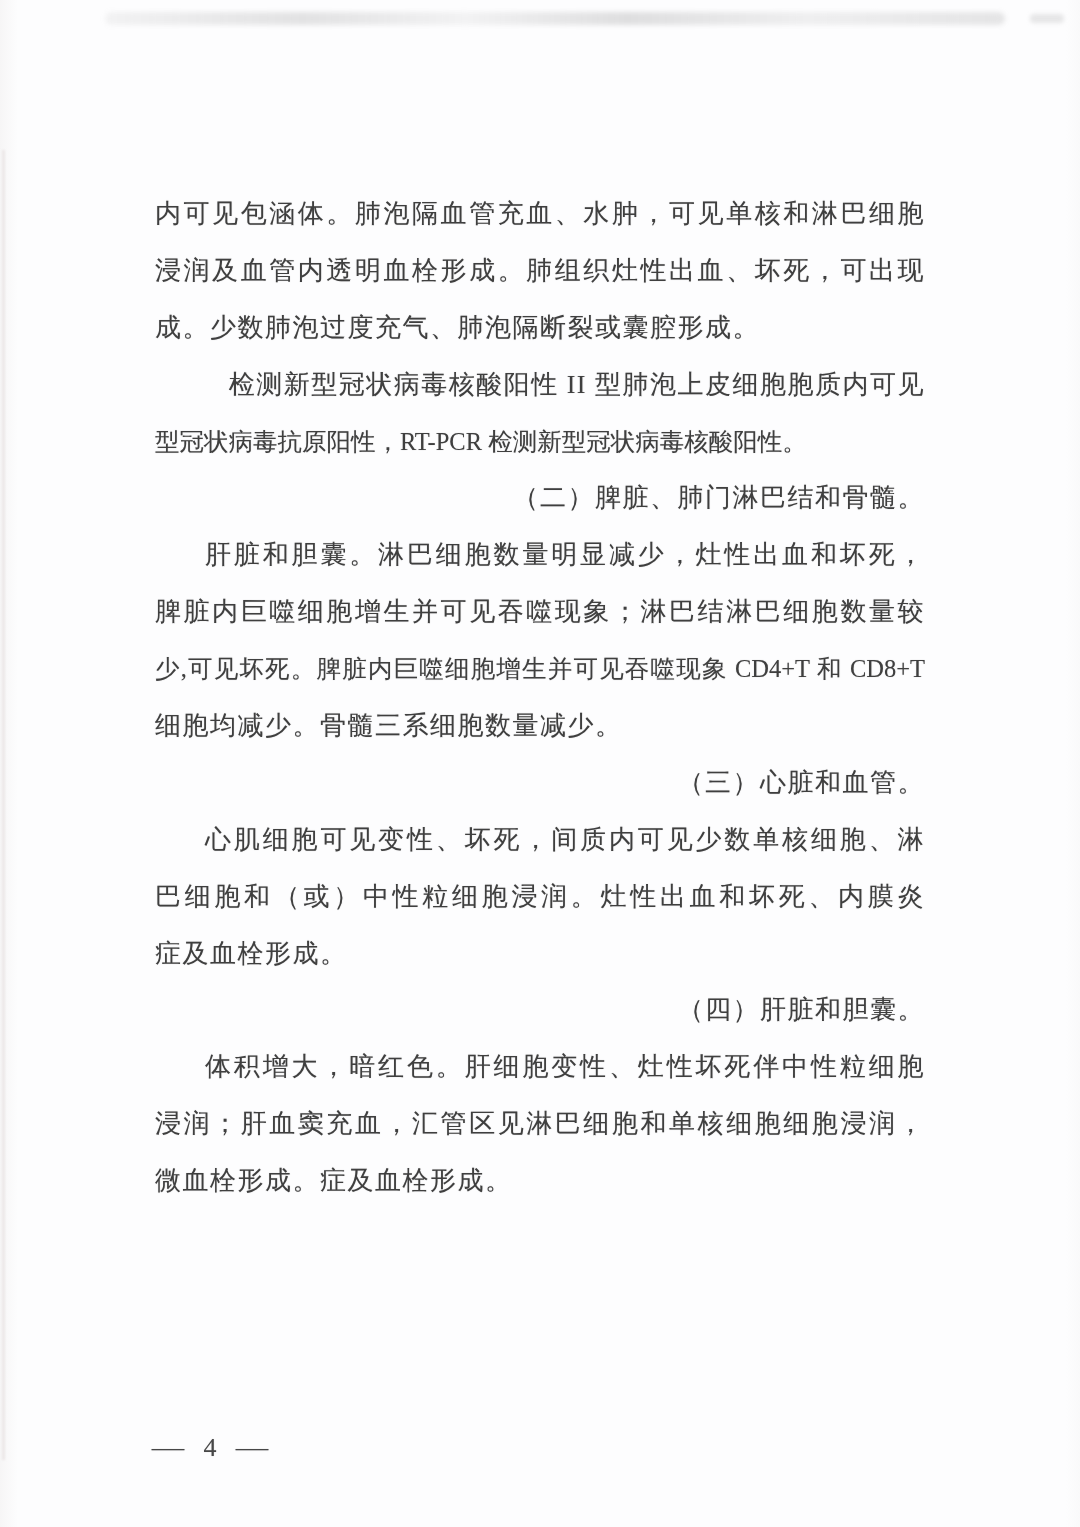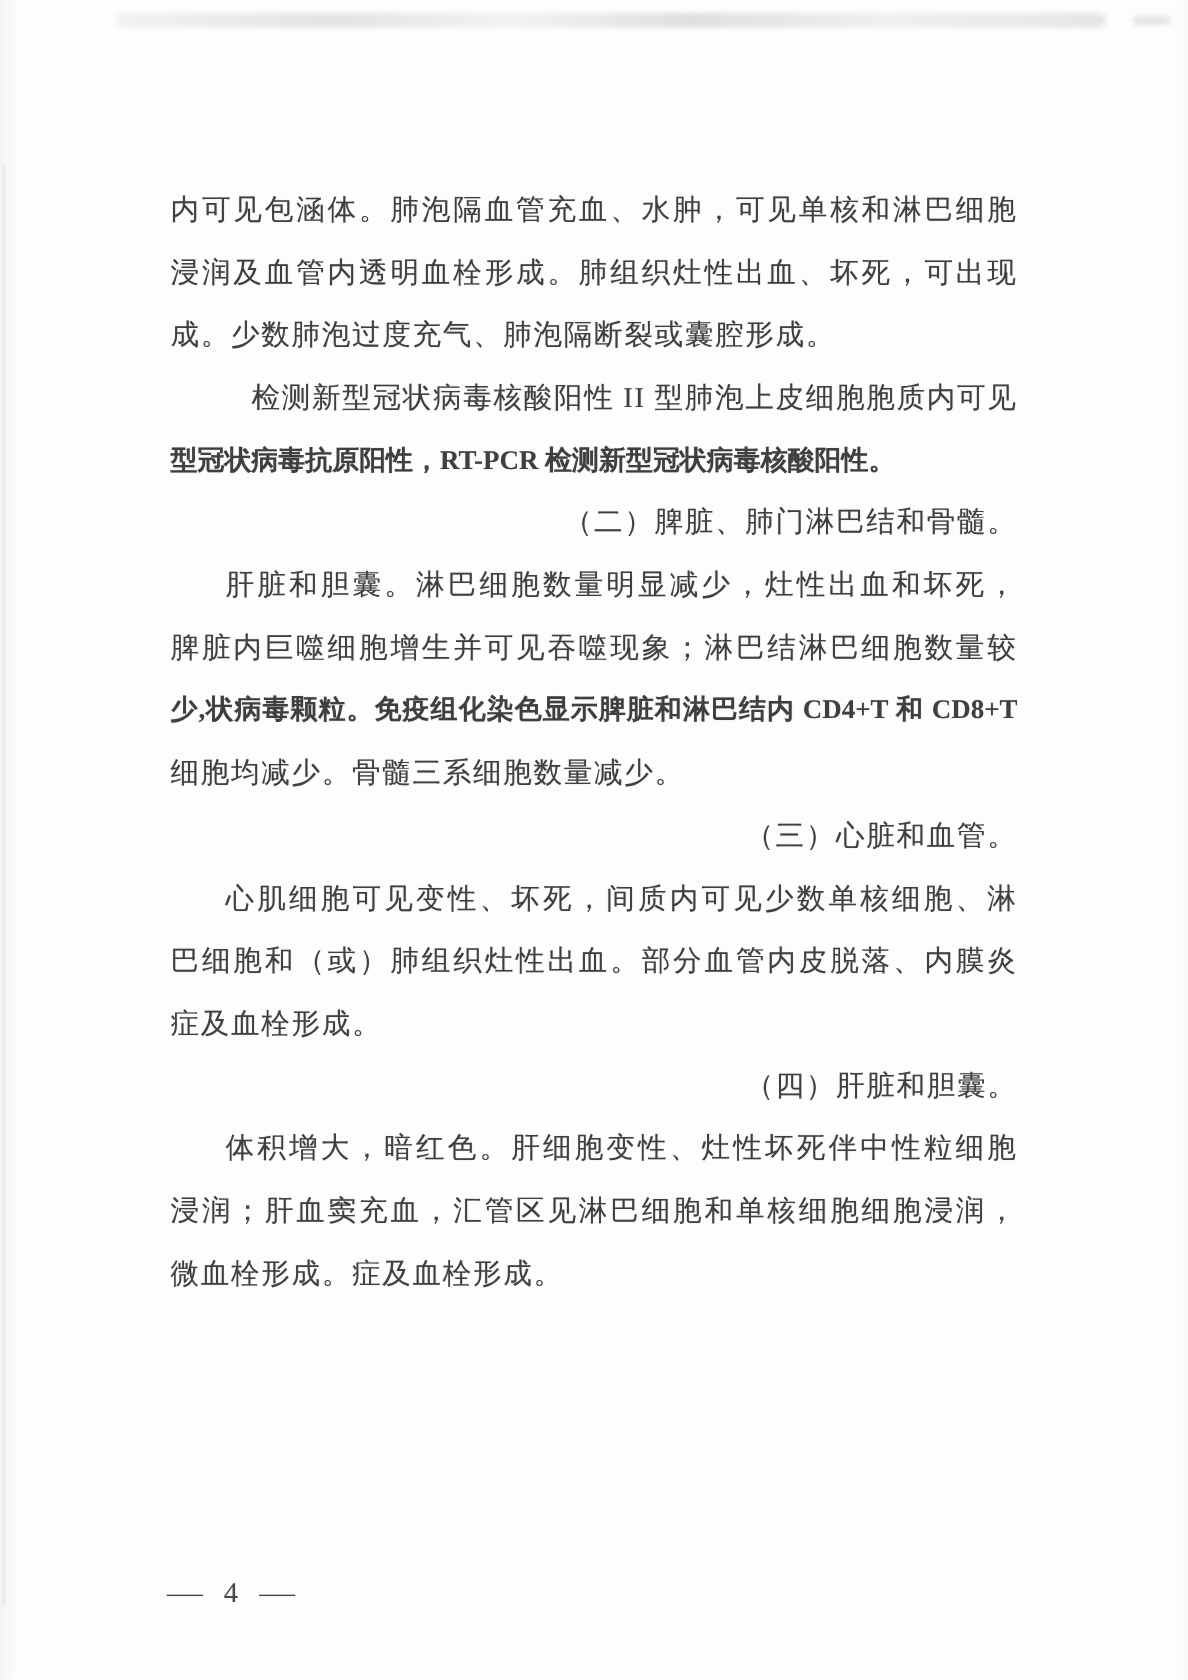--- a/index.html
+++ b/index.html
@@ -55,21 +55,21 @@
     left: 2px;
     top: 150px;
     width: 3px;
     height: 1310px;
     background: rgba(214,202,202,0.35);
     filter: blur(1px);
   }
   .text-block {
     position: absolute;
     left: 155px;
-    top: 163px;
+    top: 186px;
     width: 770px;
   }
   .line {
     height: 56.9px;
     line-height: 56.9px;
     font-size: 26px;
     letter-spacing: 1.5px;
     color: var(--ink, #3f3f3f);
     text-shadow: 0 0 1px rgba(70,70,70,0.35);
     white-space: nowrap;
@@ -81,21 +81,20 @@
     text-align-last: justify;
     overflow: hidden;
   }
   .line.indent {
     text-indent: 50px;
     text-align: right;
   }
   .line.tight {
     letter-spacing: 0;
     font-size: 24.5px;
-    font-weight: bold;
   }
   .footer {
     position: absolute;
     left: 155px;
     top: 1420px;
     height: 56px;
     line-height: 56px;
     font-size: 26px;
     color: #474747;
     text-shadow: 0 0 1px rgba(70,70,70,0.3);
@@ -119,25 +118,25 @@
 
 <div class="text-block">
     <div class="line justify">内可见包涵体。肺泡隔血管充血、水肿，可见单核和淋巴细胞</div>
     <div class="line justify">浸润及血管内透明血栓形成。肺组织灶性出血、坏死，可出现</div>
     <div class="line">成。少数肺泡过度充气、肺泡隔断裂或囊腔形成。</div>
     <div class="line justify indent">检测新型冠状病毒核酸阳性 II 型肺泡上皮细胞胞质内可见冠</div>
     <div class="line tight">型冠状病毒抗原阳性，RT-PCR 检测新型冠状病毒核酸阳性。</div>
     <div class="line indent">（二）脾脏、肺门淋巴结和骨髓。</div>
     <div class="line justify indent">肝脏和胆囊。淋巴细胞数量明显减少，灶性出血和坏死，</div>
     <div class="line justify">脾脏内巨噬细胞增生并可见吞噬现象；淋巴结淋巴细胞数量较</div>
-    <div class="line justify tight">少,状病毒颗粒。免疫组化染色显示脾脏和淋巴结内 CD4+T 和 CD8+T</div>
+    <div class="line justify tight">少,可见坏死。脾脏内巨噬细胞增生并可见吞噬现象 CD4+T 和 CD8+T</div>
     <div class="line">细胞均减少。骨髓三系细胞数量减少。</div>
     <div class="line indent">（三）心脏和血管。</div>
     <div class="line justify indent">心肌细胞可见变性、坏死，间质内可见少数单核细胞、淋</div>
-    <div class="line justify">巴细胞和（或）肺组织灶性出血。部分血管内皮脱落、内膜炎</div>
+    <div class="line justify">巴细胞和（或）中性粒细胞浸润。灶性出血和坏死、内膜炎</div>
     <div class="line">症及血栓形成。</div>
     <div class="line indent">（四）肝脏和胆囊。</div>
     <div class="line justify indent">体积增大，暗红色。肝细胞变性、灶性坏死伴中性粒细胞</div>
     <div class="line justify">浸润；肝血窦充血，汇管区见淋巴细胞和单核细胞细胞浸润，</div>
     <div class="line">微血栓形成。症及血栓形成。</div>
   </div>
 
 <div class="footer">
   <span class="dash">—</span>
   <span class="num">4</span>

